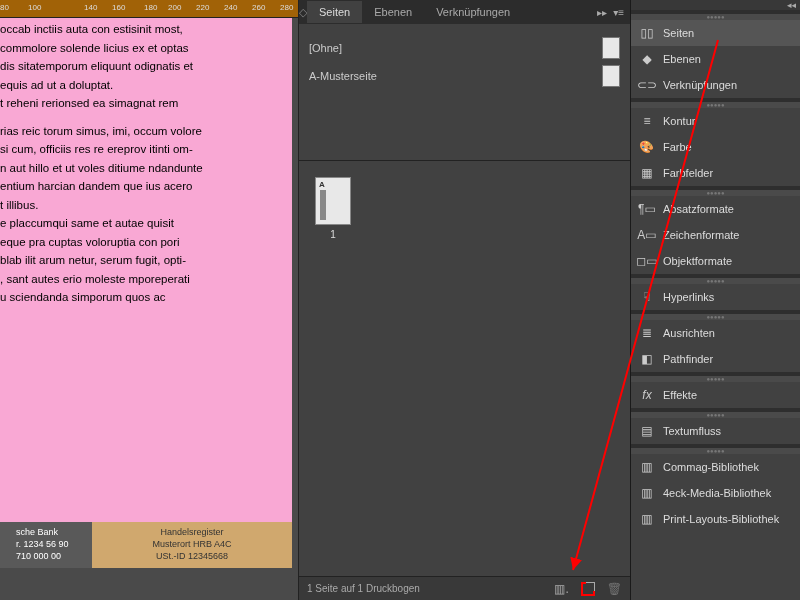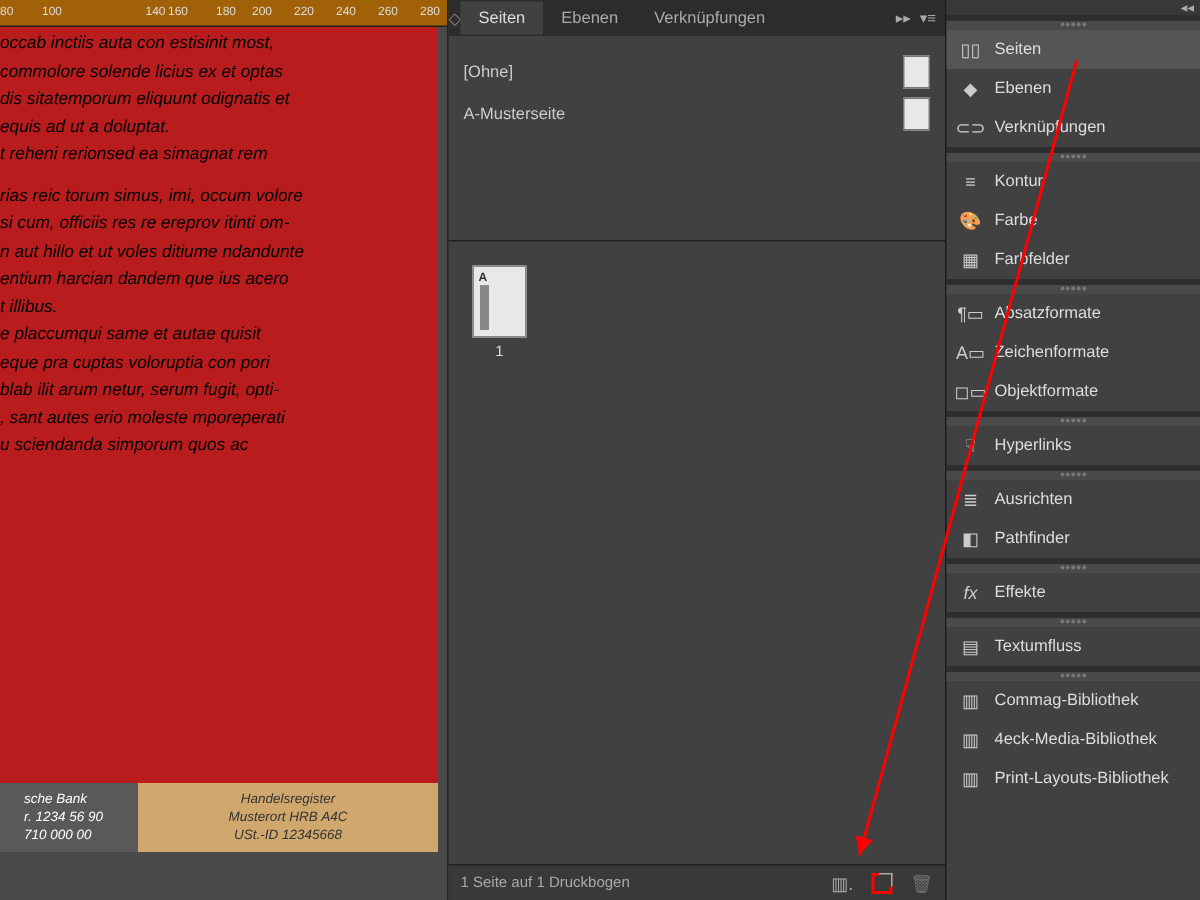--- a/index.html
+++ b/index.html
@@ -2,21 +2,21 @@
 <html><head>
 <meta charset="utf-8">
 <style>
 * { margin:0; padding:0; box-sizing:border-box; font-family:Arial,sans-serif; }
 body { background:#333; width:800px; height:600px; overflow:hidden; position:relative; }
 
 
 .doc-wrap { position:absolute; left:0; top:0; width:298px; height:600px; background:#4a4a4a; }
 .ruler { height:18px; background:#a16207; color:#ddd; font-size:8px; position:relative; border-bottom:1px solid #222; }
 .ruler span { position:absolute; top:3px; }
-.page { position:absolute; left:0; top:18px; width:292px; height:550px; background:#b91c1c; color:#000; font-size:11.5px; line-height:1.35; padding:4px 6px 4px 0; overflow:hidden;font-style:italic; }
+.page { position:absolute; left:0; top:18px; width:292px; height:550px; background:#f9a8d4; color:#000; font-size:11.5px; line-height:1.35; padding:4px 6px 4px 0; overflow:hidden; }
 .page p { margin-bottom:3px; }
 .blk { margin-top:12px; }
 .footer { position:absolute; left:0; bottom:0; width:292px; height:46px; display:flex; }
 .f1 { width:92px; background:#595959; color:#fff; font-size:9px; padding:4px 16px; }
 .f2 { flex:1; background:#d0a86e; color:#333; font-size:9px; padding:4px 4px; text-align:center; }
 
 
 .mid { position:absolute; left:298px; top:0; width:332px; height:600px; background:#414141; border-left:1px solid #222; }
 .tabs { height:24px; background:#2c2c2c; display:flex; align-items:center; font-size:11px; color:#aaa; }
 .tab { padding:5px 12px; cursor:pointer; }
@@ -50,21 +50,21 @@
 svg.arrow { position:absolute; left:298px; top:0; width:502px; height:600px; pointer-events:none; }
 </style>
 </head>
 <body>
 
 <div class="doc-wrap">
   <div class="ruler" id="ruler">
       <span style="left: 0px;">80</span>
       <span style="left: 28px;">100</span>
       <span style="left: 56px; margin-top: 48px;">120</span>
-      <span style="left: 84px; margin-left: 13px;">140</span>
+      <span style="left: 84px;">140</span>
       <span style="left: 112px;">160</span>
       <span style="left: 144px;">180</span>
       <span style="left: 168px;">200</span>
       <span style="left: 196px;">220</span>
       <span style="left: 224px;">240</span>
       <span style="left: 252px;">260</span>
       <span style="left: 280px;">280</span>
     </div>
   <div class="page">
     <div id="doclines">

